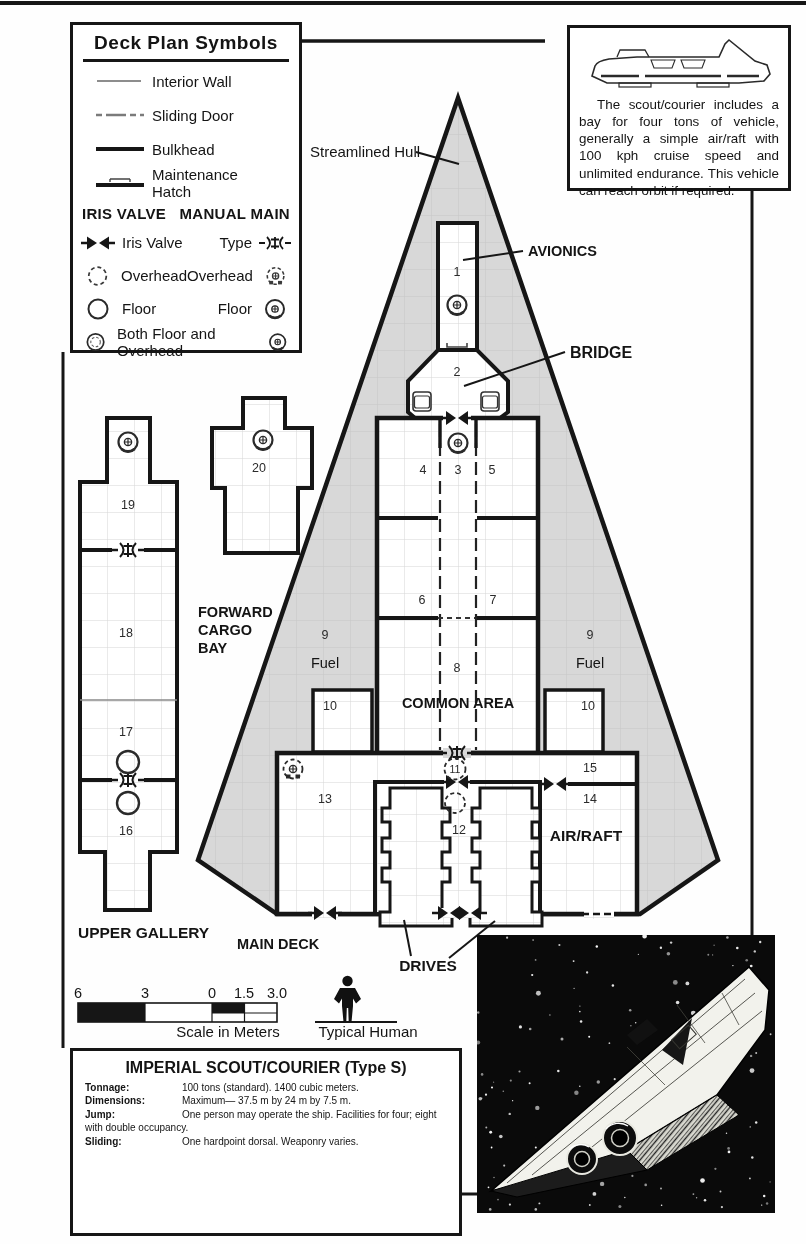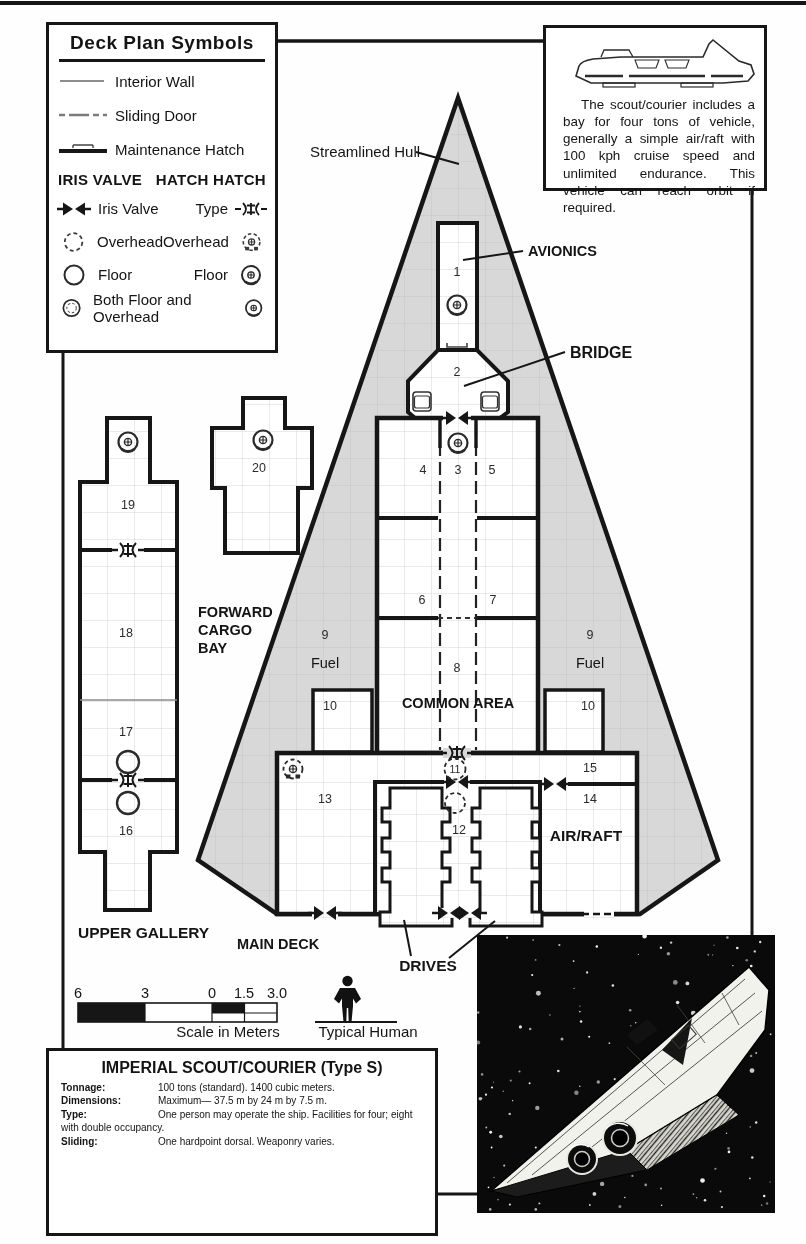--- a/index.html
+++ b/index.html
@@ -2,35 +2,35 @@
 <html><head>
 <meta charset="utf-8">
 <style>
   html,body{margin:0;padding:0;background:#fff;}
   #page{position:relative;width:806px;height:1244px;background:#fefefe;overflow:hidden;
         font-family:"Liberation Sans", sans-serif;color:#141414;}
   .abs{position:absolute;box-sizing:border-box;}
   
   #toprule{left:0;top:1px;width:806px;height:4px;background:#161616;}
   
-  .inkbox{border:3px solid #161616;background:#fff;}
+  .inkbox{border:3px solid #161616;background:#fff;margin-left:24px;}
   
   #legend{left:46px;top:22px;width:232px;height:331px;}
   .lg-title{padding-top:7px;text-align:center;font-size:19px;font-weight:bold;letter-spacing:.5px;}
   .lg-rule{height:3px;background:#161616;margin:5px 10px 2px 10px;}
-  .lg-row{display:flex;align-items:center;height:34px;padding:0 8px;font-size:15px;}
+  .lg-row{display:flex;align-items:center;height:34px;padding:0 21px;font-size:15px;}
   .lg-sym{width:58px;flex:none;display:flex;align-items:center;}
   .lg-heads{display:flex;justify-content:space-between;align-items:center;height:26px;
             padding:0 9px;font-size:15px;font-weight:bold;letter-spacing:.3px;}
   .lg-srow{display:flex;align-items:center;height:33px;padding:0 7px;font-size:15px;}
   .lg-srow .gap{flex:1;}
   .lg-srow .lbl-l{margin-left:6px;}
   .lg-srow .lbl-r{margin-right:6px;}
   
-  #notebox{left:543px;top:25px;width:224px;height:166px;padding:4px 9px 0 17px;}
+  #notebox{left:543px;top:25px;width:224px;height:166px;padding:4px 9px 0 9px;}
   #notebox .ntext{font-size:13.4px;line-height:1.28;text-align:justify;text-indent:18px;margin-top:2px;}
   
   #statsbox{left:46px;top:1048px;width:392px;height:188px;border-width:3.5px;padding:6px 12px 0 12px;}
   .st-title{text-align:center;font-weight:bold;font-size:16px;margin:2px 0 4px 0;}
   .st-row{font-size:10px;line-height:1.34;}
   .st-row b{display:inline-block;min-width:97px;}
   svg text{font-family:"Liberation Sans", sans-serif;}
 </style>
 </head>
 <body>
@@ -255,31 +255,39 @@
     <div class="lg-row">
       <span class="lg-sym">
           <svg width="52" height="12">
         <path d="M2,6 H50" stroke="#7b7b7b" stroke-width="2.4" stroke-dasharray="6 4 20 4"></path>
           </svg>
         </span>
       <span>Sliding Door</span>
     </div>
     <div class="lg-row">
       <span class="lg-sym">
+          <svg width="52" height="12">
+        <path d="M2,6 H50" stroke="#161616" stroke-width="4.2"></path>
+          </svg>
+        </span>
+      <span>Bulkhead</span>
+    </div>
+    <div class="lg-row">
+      <span class="lg-sym">
           <svg width="52" height="14">
         <path d="M16,3 H36 M16,3 V6 M36,3 V6" stroke="#444" stroke-width="1.4" fill="none"></path>
         <path d="M2,9 H50" stroke="#161616" stroke-width="4.2"></path>
           </svg>
         </span>
       <span>Maintenance Hatch</span>
     </div>
 
     <div class="lg-heads">
       <span>IRIS VALVE</span>
-      <span>HATCH HATCH</span>
+      <span>MANUAL MAIN</span>
     </div>
 
     <div class="lg-srow">
       <svg width="36" height="22" viewBox="-18 -11 36 22">
         <path d="M-17,0 H-11 M11,0 H17" stroke="#161616" stroke-width="2.4"></path>
         <polygon points="-11,-6.5 -11,6.5 -1,0" fill="#161616"></polygon>
         <polygon points="11,-6.5 11,6.5 1,0" fill="#161616"></polygon>
         </svg>
       <span class="lbl-l">Iris Valve</span>
       <span class="gap"></span>
@@ -356,21 +364,21 @@
       <rect x="40" y="51" width="32" height="4" fill="none" stroke="#2a2a2a" stroke-width="1.2"></rect>
       <rect x="118" y="51" width="32" height="4" fill="none" stroke="#2a2a2a" stroke-width="1.2"></rect>
     </svg>
     <div class="ntext">The scout/courier includes a bay for four tons of vehicle, generally a simple air/raft with 100 kph cruise speed and unlimited endurance. This vehicle can reach orbit if required.</div>
   </div>
 
   <div id="statsbox" class="abs inkbox">
     <div class="st-title">IMPERIAL SCOUT/COURIER (Type S)</div>
     <div class="st-row"><b>Tonnage:</b><span>100 tons (standard). 1400 cubic meters.</span></div>
     <div class="st-row"><b>Dimensions:</b><span>Maximum— 37.5 m by 24 m by 7.5 m.</span></div>
-    <div class="st-row"><b>Type:</b><span>One person may operate the ship. Facilities for four; eight with double occupancy.</span></div>
+    <div class="st-row"><b>Jump:</b><span>One person may operate the ship. Facilities for four; eight with double occupancy.</span></div>
     <div class="st-row"><b>Sliding:</b><span>One hardpoint dorsal. Weaponry varies.</span></div>
   </div>
 
   <svg class="abs" style="left:477px;top:935px" width="298" height="278" viewBox="0 0 298 278">
     <rect width="298" height="278" fill="#0a0a0a"></rect>
     <g id="stars">
         <circle cx="287.9" cy="72.5" r="1.06" fill="#fff" opacity="0.91"></circle>
         <circle cx="13.2" cy="274.4" r="1.32" fill="#fff" opacity="0.66"></circle>
         <circle cx="4.8" cy="163.2" r="0.74" fill="#fff" opacity="0.57"></circle>
         <circle cx="58.6" cy="24.9" r="0.88" fill="#fff" opacity="0.53"></circle>

